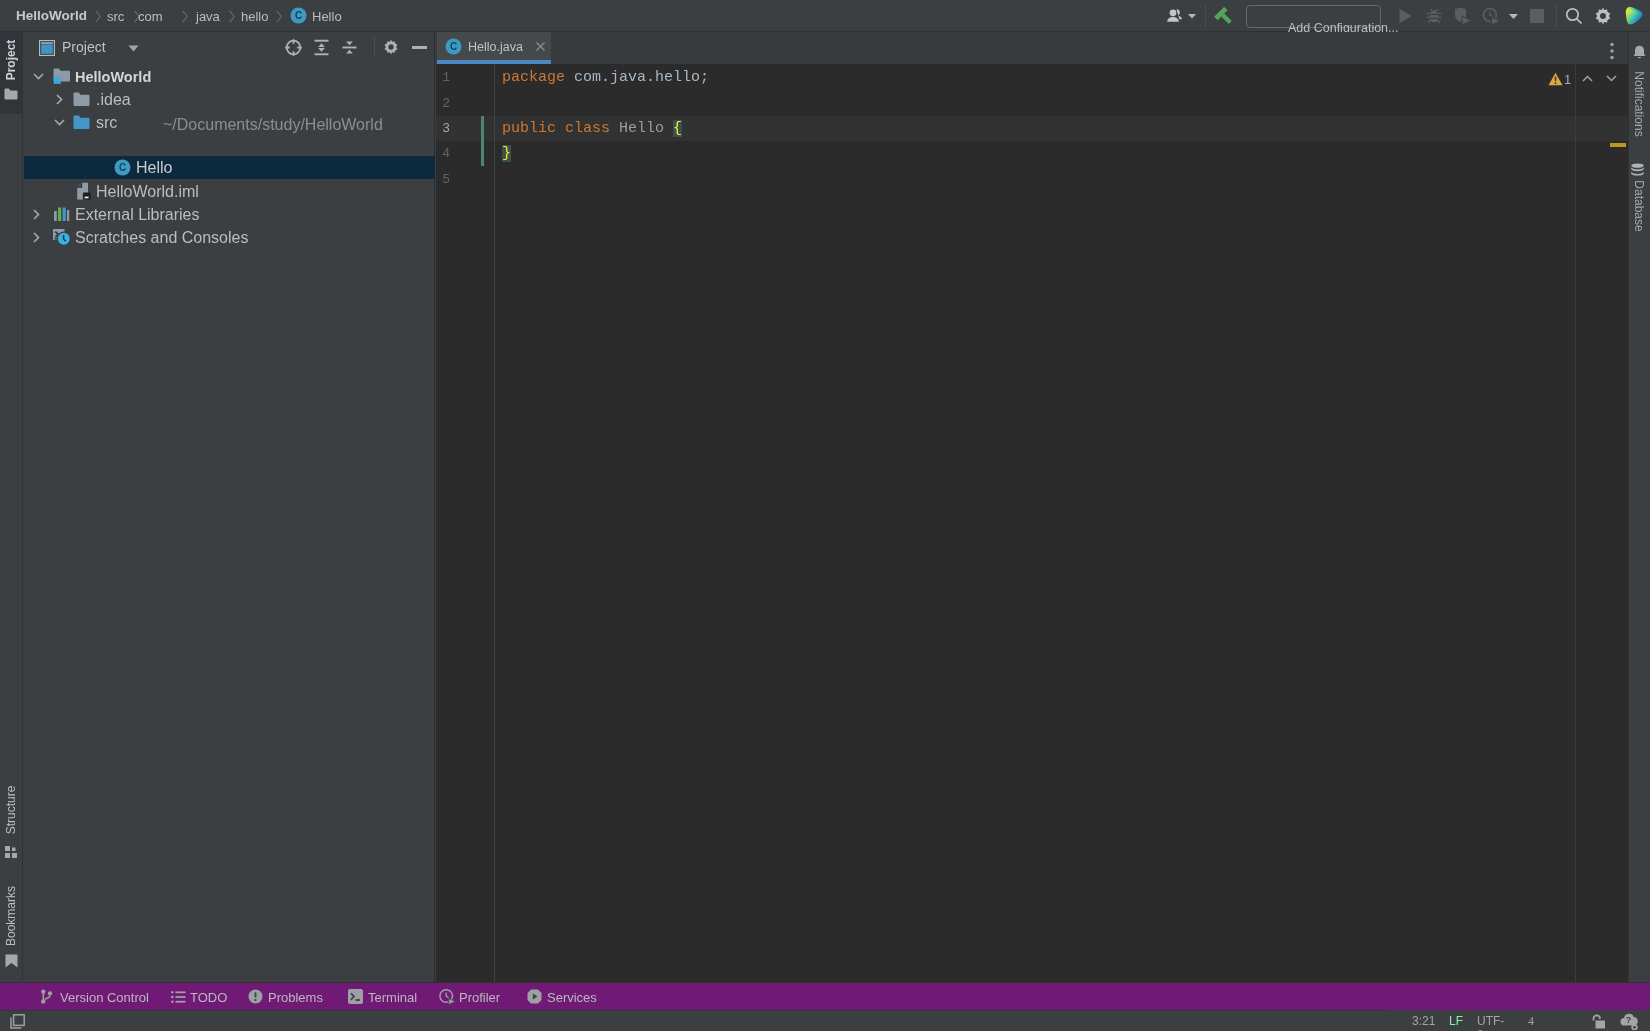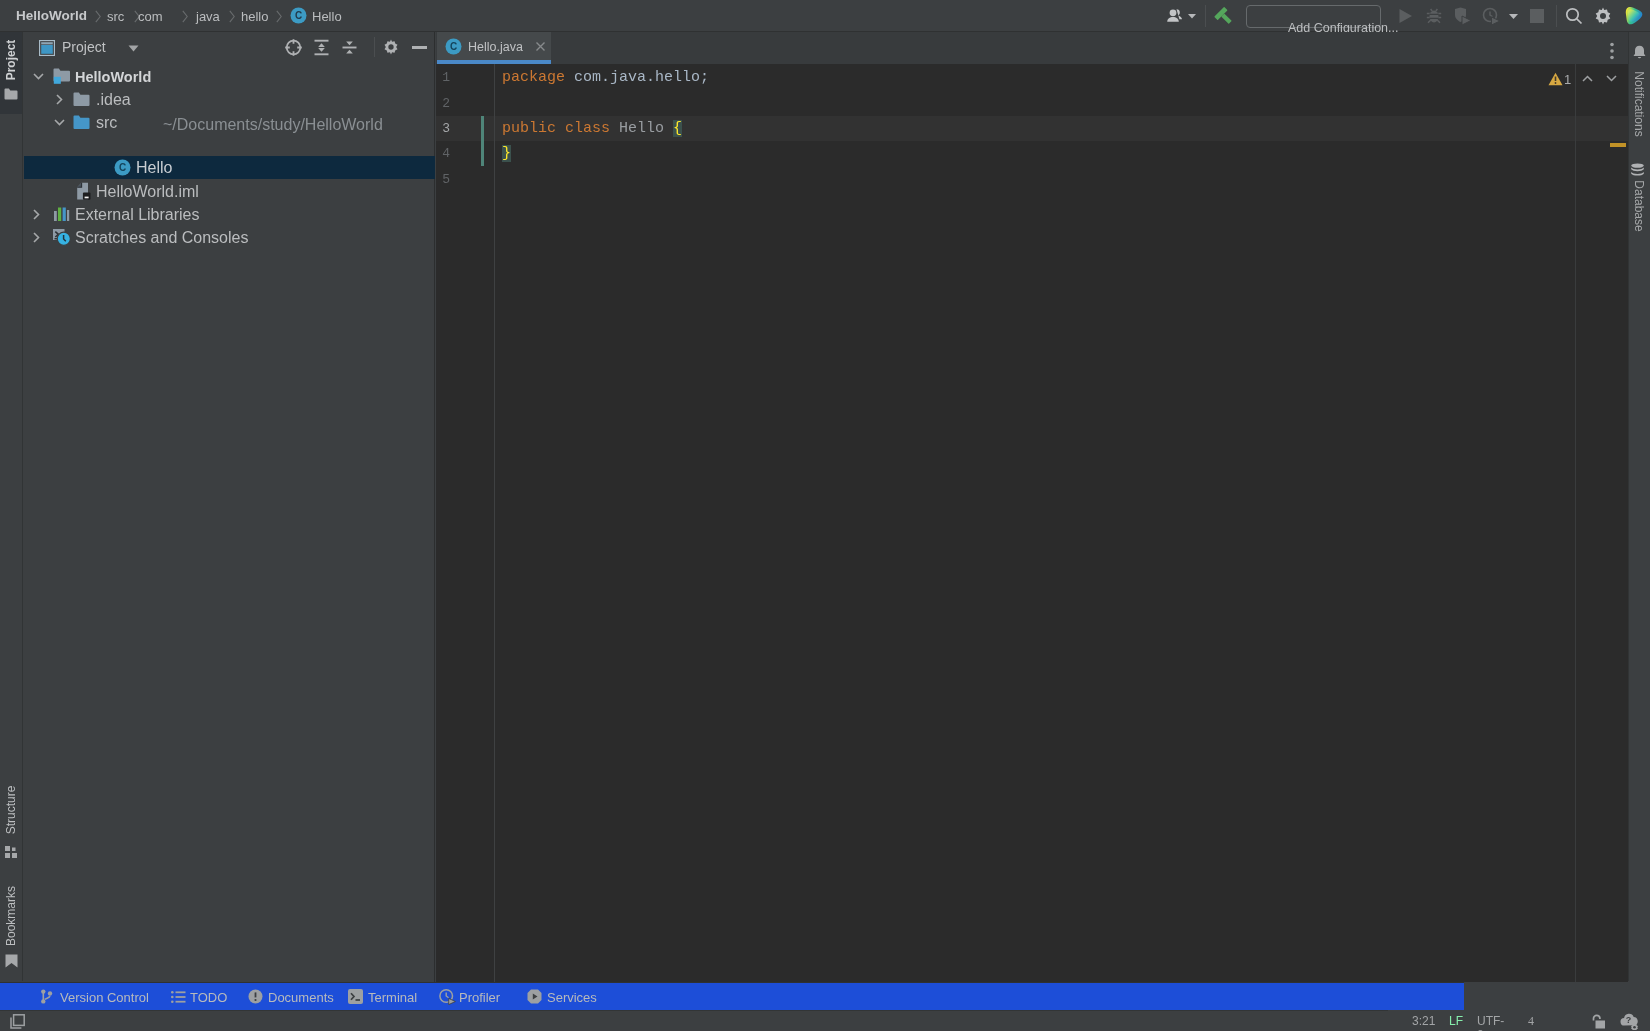--- a/index.html
+++ b/index.html
@@ -310,21 +310,21 @@
     <span class="abs" style="left:1128px; top:40px; font-size:13px; color:#a9abad;">1</span>
     <svg class="abs" style="left:1146px; top:43px;" width="11" height="7" viewBox="0 0 11 7">
       <path d="M1 6 L5.5 1.5 L10 6" fill="none" stroke="#9ea0a2" stroke-width="1.5"></path>
     </svg>
     <svg class="abs" style="left:1170px; top:43px;" width="11" height="7" viewBox="0 0 11 7">
       <path d="M1 1 L5.5 5.5 L10 1" fill="none" stroke="#9ea0a2" stroke-width="1.5"></path>
     </svg>
 
     <div class="abs" style="left:1174px; top:111px; width:16px; height:4px; background:#c19227;"></div>
   </div>
-  <div id="botbar" class="abs" style="left:0; top:982px; width:1464px; height:28px; background:#1d4ed8; border-top:1px solid #2f3132;">
+  <div id="botbar" class="abs" style="left:0; top:982px; width:1650px; height:28px; background:#701a75; border-top:1px solid #2f3132;">
     <svg class="abs" style="left:40px; top:6px;" width="13" height="15" viewBox="0 0 13 15">
       <circle cx="3.3" cy="2.6" r="2.2" fill="#9da0a2"></circle>
       <circle cx="3.3" cy="12.4" r="2.2" fill="#9da0a2"></circle>
       <circle cx="10" cy="4.4" r="2.2" fill="#9da0a2"></circle>
       <path d="M3.3 4 V11 M10 6.4 c0 2.6-3.2 2.4-5.2 4" fill="none" stroke="#9da0a2" stroke-width="1.6"></path>
     </svg>
     <span class="abs txt" style="left:60px; top:7px; color:#b8babc;">Version Control</span>
     <svg class="abs" style="left:171px; top:8px;" width="15" height="12" viewBox="0 0 15 12">
       <circle cx="1.3" cy="1.3" r="1.3" fill="#9da0a2"></circle>
       <path d="M4.5 1.3 h10" stroke="#9da0a2" stroke-width="1.8"></path>
@@ -332,21 +332,21 @@
       <path d="M4.5 6 h10" stroke="#9da0a2" stroke-width="1.8"></path>
       <circle cx="1.3" cy="10.7" r="1.3" fill="#9da0a2"></circle>
       <path d="M4.5 10.7 h10" stroke="#9da0a2" stroke-width="1.8"></path>
     </svg>
     <span class="abs txt" style="left:190px; top:7px; color:#b8babc;">TODO</span>
     <svg class="abs" style="left:248px; top:6px;" width="15" height="15" viewBox="0 0 15 15">
       <circle cx="7.5" cy="7.5" r="7" fill="#9da0a2"></circle>
       <path d="M7.5 3.4 v5" stroke="#3c3f41" stroke-width="1.8"></path>
       <circle cx="7.5" cy="11" r="1.1" fill="#3c3f41"></circle>
     </svg>
-    <span class="abs txt" style="left:268px; top:7px; color:#b8babc;">Documents</span>
+    <span class="abs txt" style="left:268px; top:7px; color:#b8babc;">Problems</span>
     <svg class="abs" style="left:348px; top:6px;" width="15" height="15" viewBox="0 0 15 15">
       <rect x="0" y="0" width="15" height="15" rx="2" fill="#9da0a2"></rect>
       <path d="M3 4.2 L6 7.5 L3 10.8" fill="none" stroke="#3c3f41" stroke-width="1.7"></path>
       <path d="M7.5 11 h4.5" stroke="#3c3f41" stroke-width="1.7"></path>
     </svg>
     <span class="abs txt" style="left:368px; top:7px; color:#b8babc;">Terminal</span>
     <svg class="abs" style="left:439px; top:5px;" width="17" height="17" viewBox="0 0 17 17">
       <circle cx="7.2" cy="8" r="6.3" fill="none" stroke="#9da0a2" stroke-width="1.5"></circle>
       <path d="M7.2 4.6 V8 L9.6 9.7" fill="none" stroke="#9da0a2" stroke-width="1.4"></path>
       <path d="M9.7 10.4 L16.4 13.5 L9.7 16.6 z" fill="#9da0a2" stroke="#3c3f41" stroke-width="0.8"></path>

